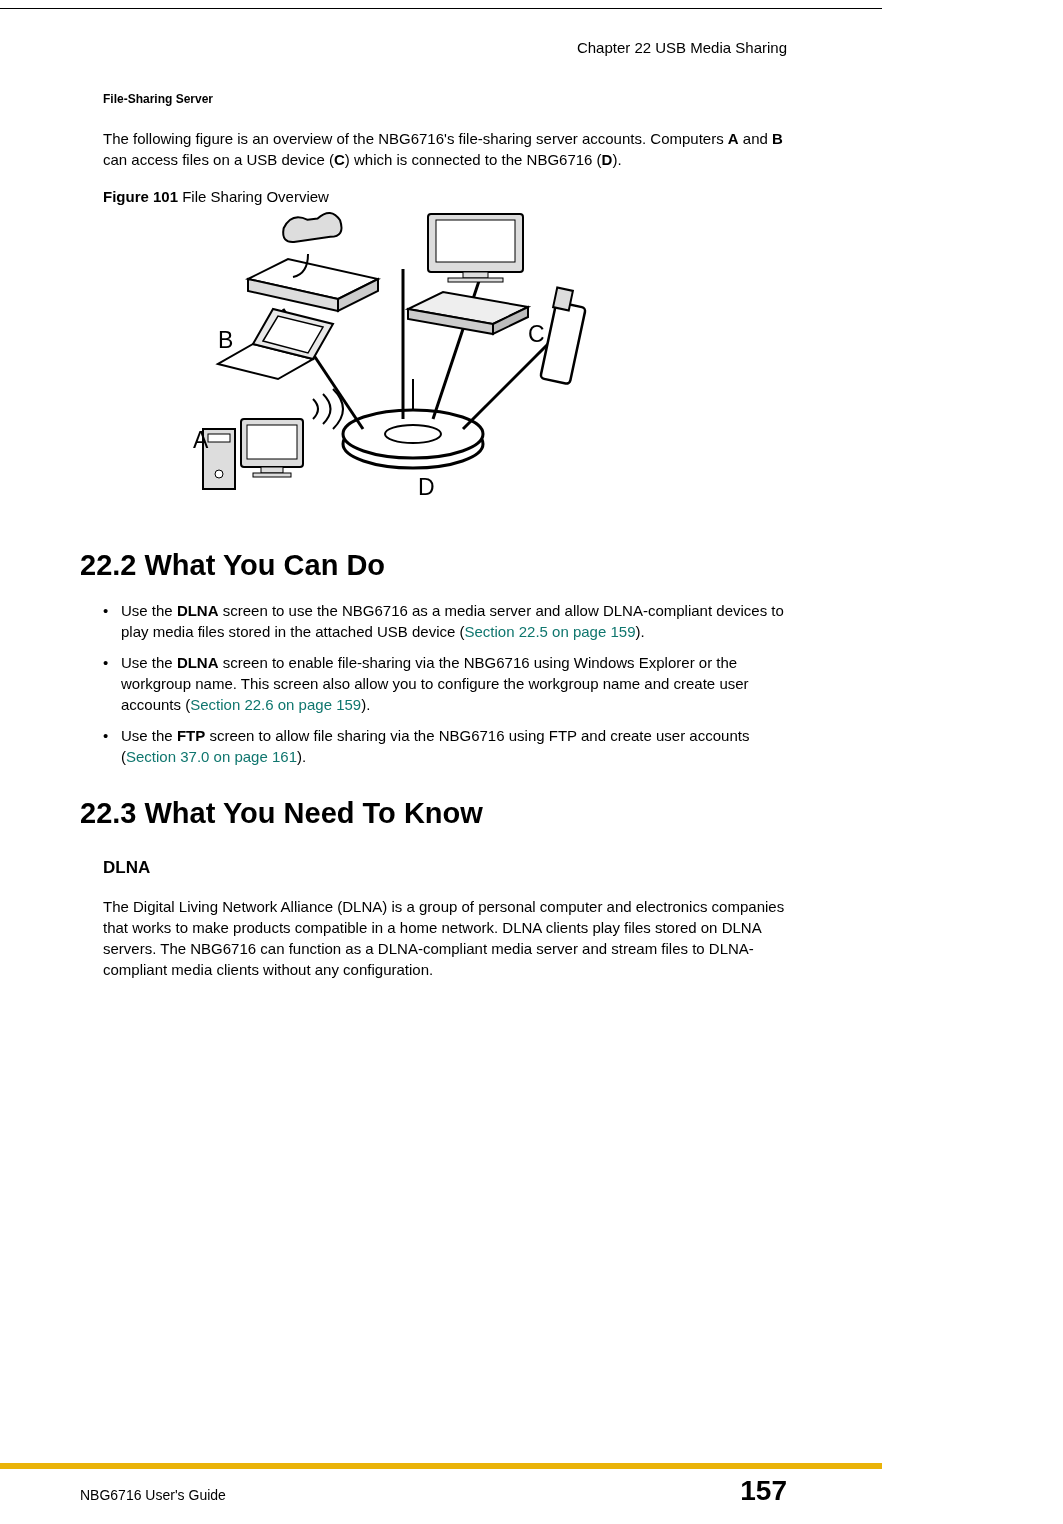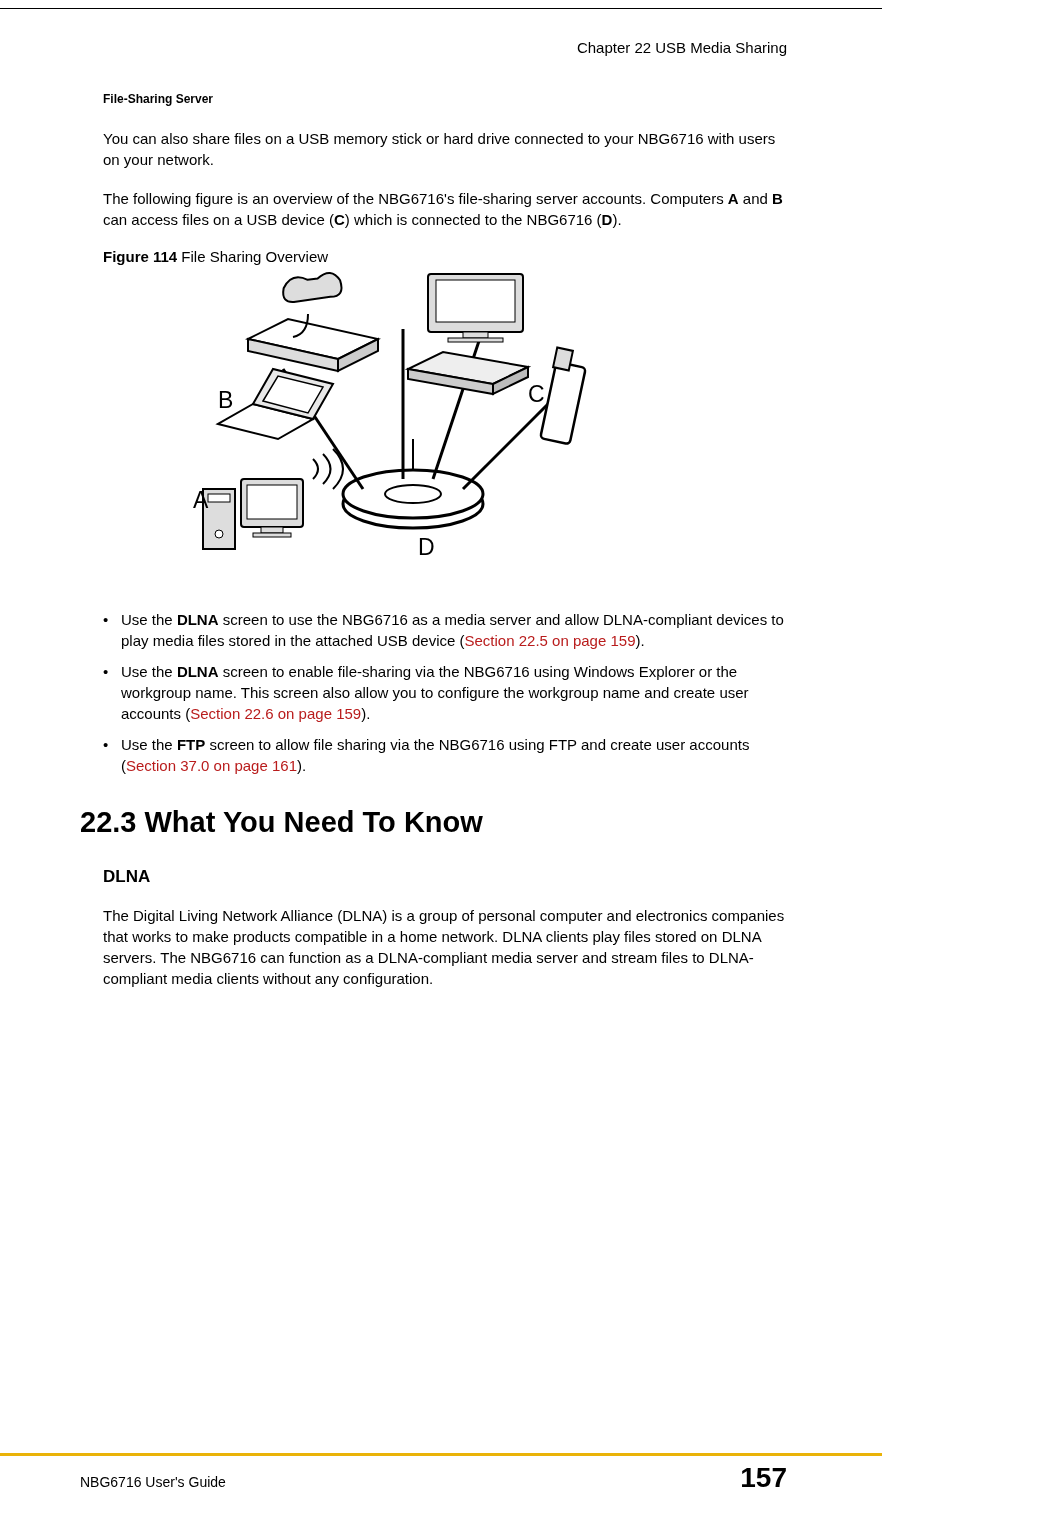--- a/index.html
+++ b/index.html
@@ -73,58 +73,57 @@
     padding-left: 18px;
     line-height: 1.4;
     margin-bottom: 10px;
   }
   ul.bullets li::before {
     content: "•";
     position: absolute;
     left: 0;
     top: 0;
   }
-  .link { color: #b91c1c; }
+  .link { color: #0f766e; }
   h4.dl {
     font-size: 17px;
     font-weight: bold;
     margin: 28px 0 18px 0;
   }
   .footer {
     position: absolute;
     left: 0; right: 0;
-    bottom: 38px;
+    bottom: 25px;
     padding: 6px 95px 0 80px;
-    border-top: 3px solid #eab308;
+    border-top: 6px solid #eab308;
     display: flex;
     justify-content: space-between;
     align-items: baseline;
   }
   .footer .guide { font-size: 14px; }
   .footer .pagenum { font-size: 28px; font-weight: bold; text-align: right; }
 </style>
 </head>
 <body>
 
 <div class="page">
 
   <div class="chapter-header">Chapter 22 USB Media Sharing</div>
 
   <div class="content">
 
     <h4 class="fs">File-Sharing Server</h4>
 
-    <div class="para">You can also share files on a USB memory stick or hard drive connected to your NBG6716 with users on your network.</div>
 
     <div class="para">
       <span>The following figure is an overview of the NBG6716's file-sharing server accounts. Computers </span><span class="bold">A</span><span> and </span><span class="bold">B</span><span> can access files on a USB device (</span><span class="bold">C</span><span>) which is connected to the NBG6716 (</span><span class="bold">D</span><span>).</span>
     </div>
 
     <div class="fig-caption">
-      <span class="fignum">Figure 114</span><span>   File Sharing Overview</span>
+      <span class="fignum">Figure 101</span><span>   File Sharing Overview</span>
     </div>
 
     <div class="figure-box">
       <svg viewBox="0 0 505 300">
 
         <ellipse cx="250" cy="235" rx="70" ry="24" fill="#fff" stroke="#000" stroke-width="3"></ellipse>
         <ellipse cx="250" cy="225" rx="70" ry="24" fill="#fff" stroke="#000" stroke-width="3"></ellipse>
         <ellipse cx="250" cy="225" rx="28" ry="9" fill="none" stroke="#000" stroke-width="2"></ellipse>
         <line x1="250" y1="200" x2="250" y2="170" stroke="#000" stroke-width="2"></line>
 
@@ -176,20 +175,21 @@
           <rect x="0" y="15" width="30" height="78" rx="4" fill="#fff" stroke="#000" stroke-width="2.5" transform="rotate(12 15 54)"></rect>
           <rect x="7" y="0" width="16" height="20" fill="#ddd" stroke="#000" stroke-width="2" transform="rotate(12 15 10)"></rect>
         </g>
       </svg>
       <div class="fig-label" style="left:55px; top:118px;">B</div>
       <div class="fig-label" style="left:30px; top:218px;">A</div>
       <div class="fig-label" style="left:365px; top:112px;">C</div>
       <div class="fig-label" style="left:255px; top:265px;">D</div>
     </div>
 
+    <h2 class="section">22.2  What You Can Do</h2>
 
     <ul class="bullets">
       <li>
         <span>Use the </span><span class="bold">DLNA</span><span> screen to use the NBG6716 as a media server and allow DLNA-compliant devices to play media files stored in the attached USB device (</span><span class="link">Section 22.5 on page 159</span><span>).</span>
       </li>
       <li>
         <span>Use the </span><span class="bold">DLNA</span><span> screen to enable file-sharing via the NBG6716 using Windows Explorer or the workgroup name. This screen also allow you to configure the workgroup name and create user accounts (</span><span class="link">Section 22.6 on page 159</span><span>).</span>
       </li>
       <li>
         <span>Use the </span><span class="bold">FTP</span><span> screen to allow file sharing via the NBG6716 using FTP and create user accounts (</span><span class="link">Section 37.0 on page 161</span><span>).</span>

